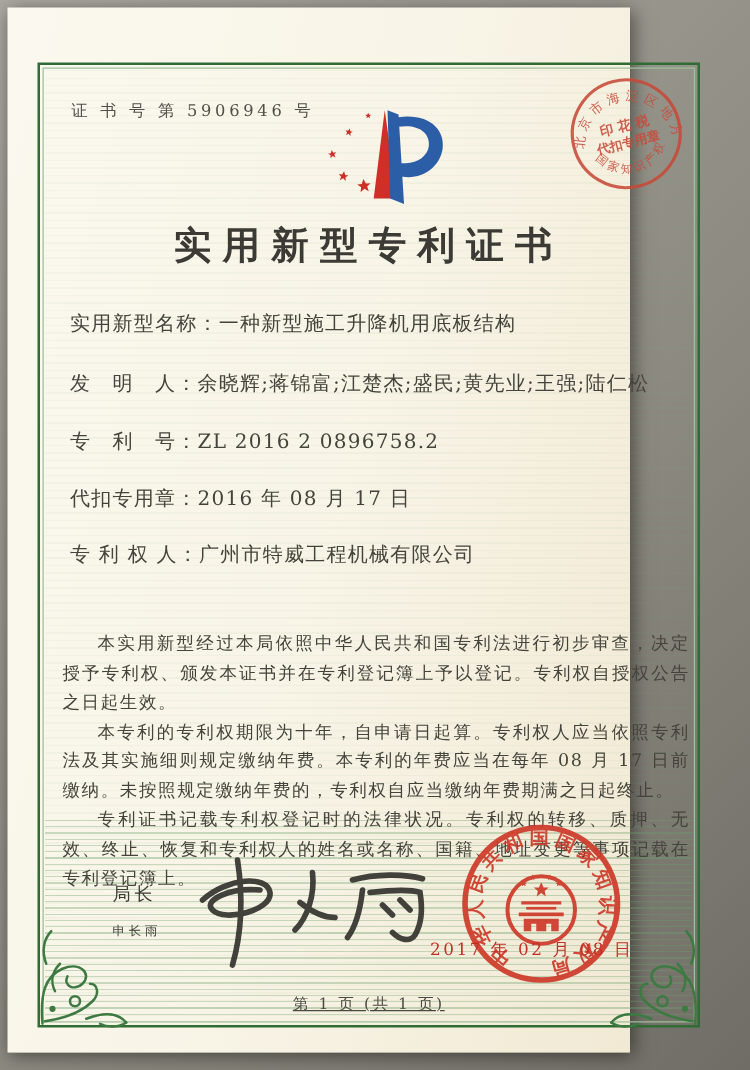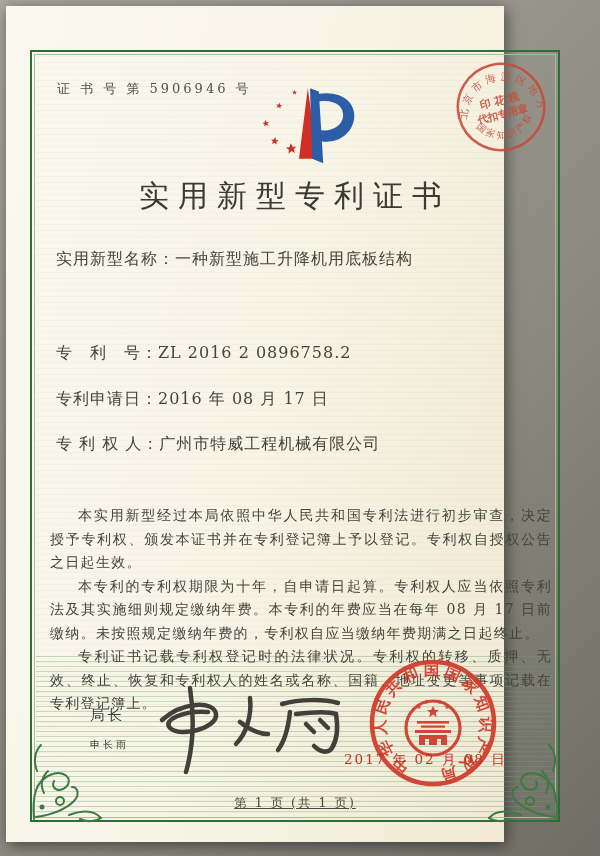--- a/index.html
+++ b/index.html
@@ -13,21 +13,21 @@
   .frame::before{content:"";position:absolute;left:2px;top:2px;right:2px;bottom:2px;
     border:1px solid #9cc09a;pointer-events:none;}
   .stripes-all{position:absolute;left:4px;top:4px;right:4px;bottom:4px;opacity:.25;
     background:repeating-linear-gradient(to bottom,rgba(120,170,120,.25) 0 1px,rgba(120,170,120,0) 1px 6px);}
   .stripes-bottom{position:absolute;left:4px;right:4px;bottom:4px;height:160px;
     background:repeating-linear-gradient(to bottom,rgba(105,160,105,.35) 0 1px,rgba(105,160,105,0) 1px 5px);}
   .content{position:absolute;left:0;top:0;right:0;bottom:0;z-index:2;}
 
   .cert-no{position:absolute;left:25px;top:28px;font-size:13px;letter-spacing:3px;color:#514f48;}
   .title{position:absolute;left:0;right:0;top:124px;text-align:center;
-    font-size:30px;font-weight:400;letter-spacing:9px;color:#3b3a35;}
+    font-size:30px;font-weight:700;letter-spacing:9px;color:#3b3a35;}
 
   .logo{position:absolute;left:212px;top:34px;width:132px;height:86px;}
 
   .tax-stamp{position:absolute;left:420px;top:6px;width:98px;height:98px;
     transform:rotate(-14deg);opacity:.88;}
 
   .field{position:absolute;left:24px;font-size:16px;color:#45443c;letter-spacing:1px;white-space:nowrap;}
   .f0{top:197px}.f1{top:245px}.f2{top:291px}.f3{top:337px}.f4{top:382px}.f5{top:425px}
 
   .paras{position:absolute;left:18px;top:452px;width:502px;
@@ -112,22 +112,23 @@
         <text font-size="9.5" fill="#c84a38" letter-spacing="2.5">
           <textPath href="#taxBottom" startOffset="4">国家知识产权局</textPath>
         </text>
         <text x="50" y="47" text-anchor="middle" font-size="11" font-weight="bold" fill="#c84a38">印 花 税</text>
         <text x="50" y="61" text-anchor="middle" font-size="10.5" font-weight="bold" fill="#c84a38">代扣专用章</text>
       </svg>
 
       <div class="title">实用新型专利证书</div>
 
       <div class="field f0"><span>实用新型名称：</span><span>一种新型施工升降机用底板结构</span></div>
+      <div class="field f1"><span>发　明　人：</span><span>余晓辉;蒋锦富;江楚杰;盛民;黄先业;王强;陆仁松</span></div>
       <div class="field f2"><span>专　利　号：</span><span>ZL 2016 2 0896758.2</span></div>
-      <div class="field f3"><span>专利申请日：</span><span>2016 年 08 月 17 日</span></div>
+      <div class="field f3"><span>代扣专用章：</span><span>2016 年 08 月 17 日</span></div>
       <div class="field f4"><span>专 利 权 人：</span><span>广州市特威工程机械有限公司</span></div>
 
       <div class="paras">
         <p>本实用新型经过本局依照中华人民共和国专利法进行初步审查，决定授予专利权、颁发本证书并在专利登记簿上予以登记。专利权自授权公告之日起生效。</p>
         <p>本专利的专利权期限为十年，自申请日起算。专利权人应当依照专利法及其实施细则规定缴纳年费。本专利的年费应当在每年 08 月 17 日前缴纳。未按照规定缴纳年费的，专利权自应当缴纳年费期满之日起终止。</p>
         <p>专利证书记载专利权登记时的法律状况。专利权的转移、质押、无效、终止、恢复和专利权人的姓名或名称、国籍、地址变更等事项记载在专利登记簿上。</p>
       </div>
 
       <div class="director">局长</div>
       <div class="director-name">申长雨</div>

